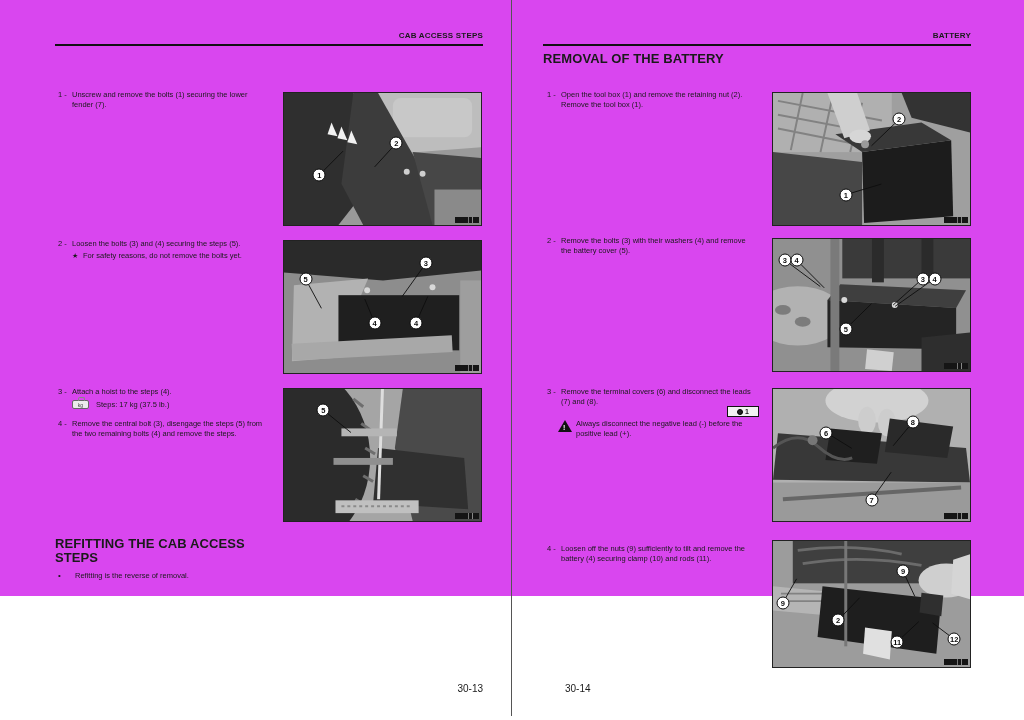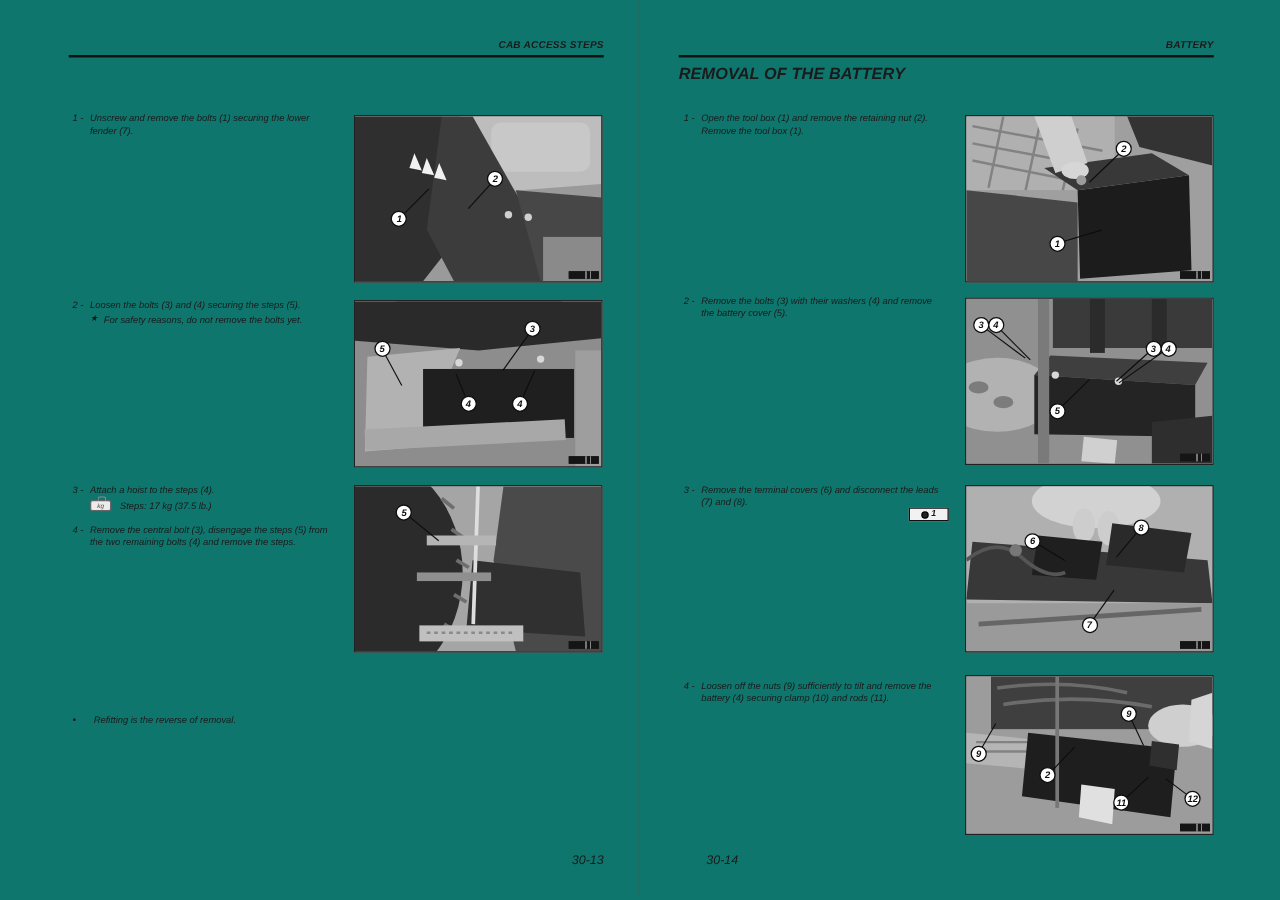--- a/index.html
+++ b/index.html
@@ -1,18 +1,18 @@
 <!DOCTYPE html>
 <html><head>
 <meta charset="utf-8">
 <style>
   * { margin:0; padding:0; box-sizing:border-box; }
   html,body { width:1024px; height:720px; background:#fff; overflow:hidden;
               font-family:"Liberation Sans", sans-serif; color:#1a1a1a; }
-  .sheet { position:relative; width:1024px; height:720px; background:#0f766e;font-style:italic; }
+  .sheet { position:relative; width:1024px; height:596px; background:#d946ef; }
   .divider { position:absolute; left:511px; top:0; width:1px; height:716px; background:#555; }
   .page { position:absolute; top:0; width:512px; height:720px; }
   #left-page { left:0; } #right-page { left:512px; }
 
   .running-head { position:absolute; top:31px; font-size:8px; font-weight:bold; letter-spacing:0.2px; }
   #left-page .running-head { right:29px; } #right-page .running-head { right:53px;margin-left:24px; }
   .head-rule { position:absolute; top:44px; height:2px; background:#111; }
   #left-page .head-rule { left:55px; right:29px; } #right-page .head-rule { left:31px; right:53px; }
 
   .section-title { position:absolute; top:52px; font-size:13px; font-weight:bold; letter-spacing:0.1px; white-space:pre-line; line-height:14px; }
@@ -162,20 +162,22 @@
         <rect x="52" y="113" width="84" height="13" fill="#c0c0c0"></rect>
         <path d="M58 119 h72" stroke="#8a8a8a" stroke-width="2" stroke-dasharray="3 3"></path>
       </svg>
       <div class="fig-tag"></div>
     <svg class="callout-lines">
           <line x1="20%" y1="16%" x2="34%" y2="33%"></line>
         </svg>
         <span class="callout" style="left: 20%; top: 16%;">5</span>
       </div>
 
+    <div class="section-title" style="top:537px">REFITTING THE CAB ACCESS
+STEPS</div>
     <div class="bullet-line" style="top:571px">
       <span class="bullet-dot">•</span>
       <span>Refitting is the reverse of removal.</span>
     </div>
 
     <div class="page-number">30-13</div>
   </div>
 
   <div class="page" id="right-page">
     <div class="running-head">BATTERY</div>
@@ -247,20 +249,27 @@
       </div>
 
     <div class="step" style="top:387px">
       <span class="step-num">3 -</span>
       <span class="step-text">Remove the terminal covers (6) and disconnect the leads (7) and (8).</span>
     </div>
     <div class="tool-tag" style="top:406px; left:215px">
       <span class="tag-glyph"></span>
       <span>1</span>
     </div>
+    <div class="note-warning" style="top:419px">
+      <span class="warn-icon">
+        <span class="warn-tri"></span>
+        <span class="warn-mark">!</span>
+      </span>
+      <span>Always disconnect the negative lead (-) before the positive lead (+).</span>
+    </div>
 
     <div class="figure" style="top:388px">
       <svg class="art" viewBox="0 0 199 134" preserveAspectRatio="none">
         <rect width="199" height="134" fill="#b0b0b0"></rect>
         <ellipse cx="105" cy="12" rx="52" ry="22" fill="#d2d2d2"></ellipse>
         <ellipse cx="95" cy="32" rx="9" ry="14" fill="#cdcdcd"></ellipse>
         <ellipse cx="115" cy="34" rx="9" ry="14" fill="#cdcdcd"></ellipse>
         <polygon points="5,45 195,60 199,95 0,92" fill="#383838"></polygon>
         <polygon points="58,40 110,45 105,76 53,72" fill="#1f1f1f"></polygon>
         <polygon points="118,30 182,38 176,70 113,64" fill="#2a2a2a"></polygon>

